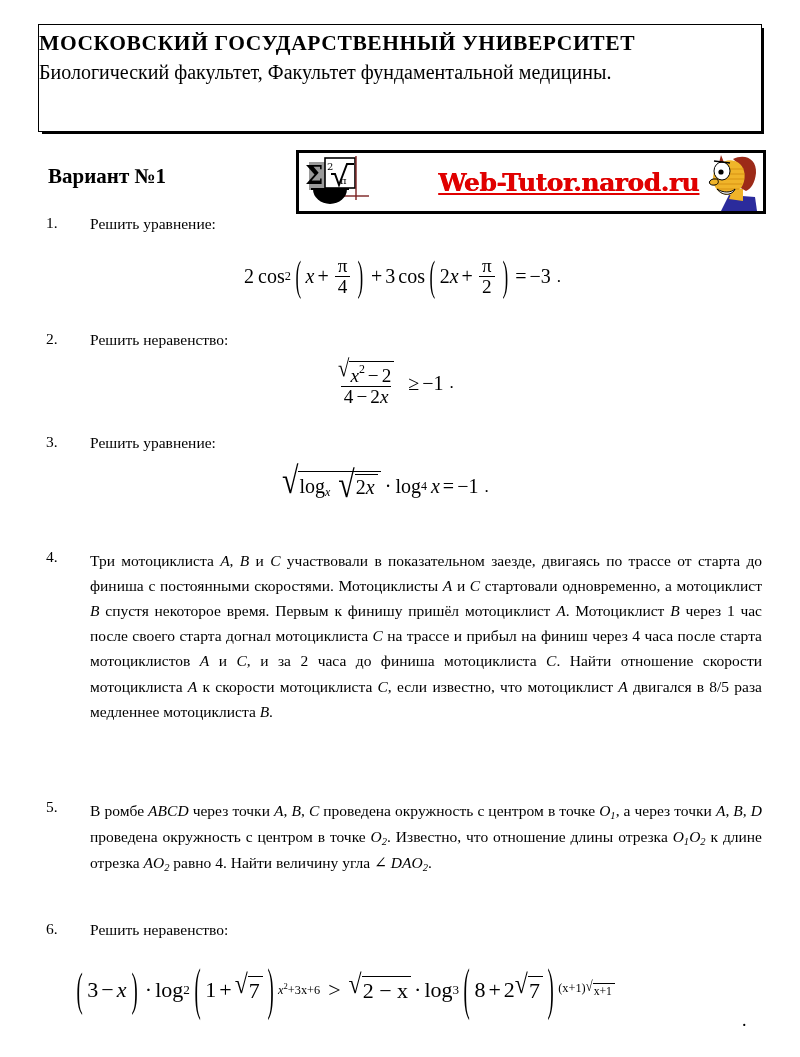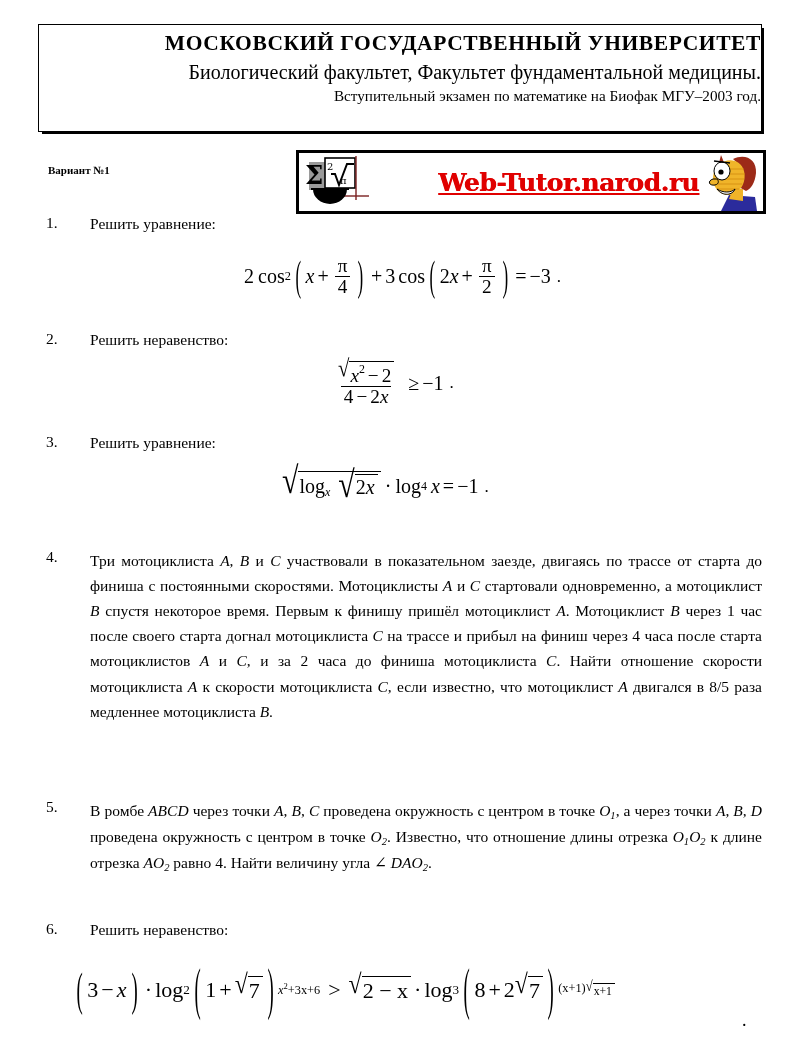--- a/index.html
+++ b/index.html
@@ -14,21 +14,21 @@
   }
   .page{position:relative;width:800px;height:1057px;}
 
   
   .header-box{
     position:absolute;left:38px;top:24px;width:724px;height:108px;
     border:1.5px solid #000;
     box-shadow:3px 3px 0 -1px #000;
     background:#fff;
     box-sizing:border-box;
-    text-align:right;
+    text-align:left;
     padding-top:6px;
   }
   .uni-name{
     font-weight:bold;
     font-size:21.5px;
     letter-spacing:0.6px;
     line-height:1.12;
     white-space:nowrap;
   }
   .uni-sub{
@@ -47,21 +47,21 @@
   }
   .exam-line{
     font-size:15.2px;
     line-height:1.35;
     white-space:nowrap;
   }
 
   
   .variant{
     position:absolute;left:48px;top:164px;
-    font-weight:bold;font-size:11px;
+    font-weight:bold;font-size:21px;
   }
 
   
   .banner{
     position:absolute;left:296px;top:150px;width:470px;height:64px;
     border:3px solid #000;background:#fff;box-sizing:border-box;
     display:flex;align-items:center;overflow:hidden;
   }
   .banner-logo{
     position:relative;width:70px;height:52px;margin-left:4px;flex:none;
@@ -151,21 +151,20 @@
   .dot-end{font-size:17px;margin-left:6px;font-style:normal;}
 </style>
 </head>
 <body>
 
 <div class="page">
 
   <div class="header-box">
     <div class="uni-name">МОСКОВСКИЙ ГОСУДАРСТВЕННЫЙ УНИВЕРСИТЕТ</div>
     <div class="fac-line">Биологический факультет, Факультет фундаментальной медицины.</div>
-    <div class="exam-line">Вступительный экзамен по математике на Биофак МГУ–2003 год.</div>
   </div>
 
   <div class="variant">Вариант №1</div>
 
   <div class="banner">
     <div class="banner-logo">
       <svg viewBox="0 0 70 52" width="70" height="52" aria-hidden="true">
 
         <rect x="6" y="6" width="28" height="28" fill="#9a9a9a"></rect>
 

